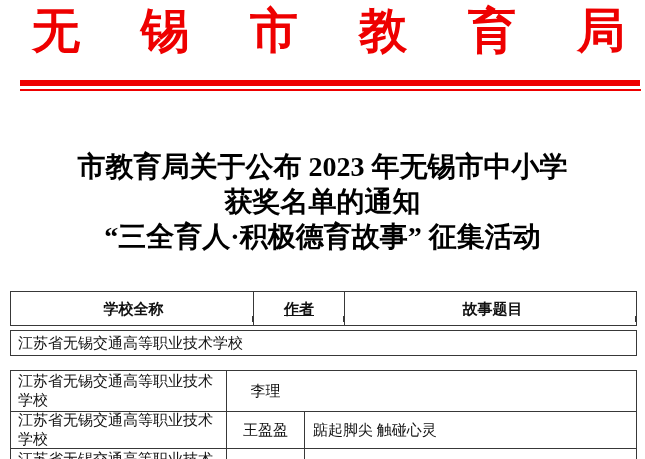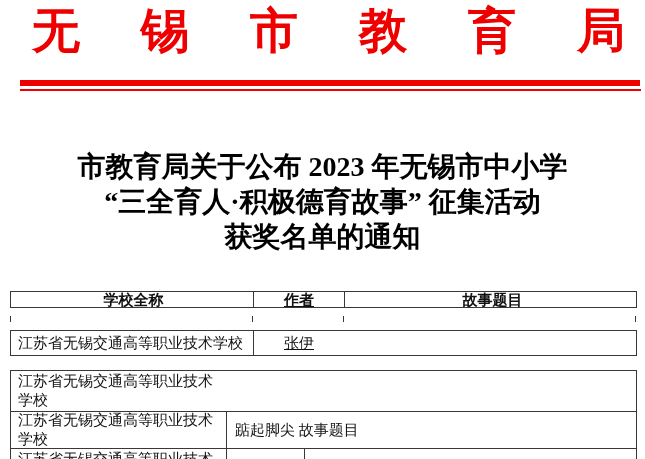--- a/index.html
+++ b/index.html
@@ -44,21 +44,21 @@
     font-family:"Liberation Sans","DejaVu Sans",sans-serif;font-size:15px;
   }
   
   .w-school{width:242px;padding:2px 4px 2px 7px;}
   .w-author{width:91px;justify-content:center;padding:2px 2px;text-decoration:underline;}
   .w-story{flex:1;padding:2px 4px 2px 8px;}
   
   .n-school{width:215px;padding:2px 4px 2px 7px;}
   .n-author{width:78px;justify-content:center;padding:2px 2px;}
   .n-story{flex:1;padding:2px 4px 2px 8px;}
-  .seg-header{top:291px;height:17px;}
+  .seg-header{top:291px;height:35px;}
   .seg-header .row{height:100%;}
   .seg-mid{top:330px;height:26px;}
   .seg-mid .row{height:100%;}
   .seg-bottom{top:370px;}
   .r-li{height:40px;}
   .r-wang{height:37px;}
   .r-partial{height:40px;}
   
   .stub{position:absolute;top:316px;width:1px;height:6px;background:#383838;}
   .stub.s1{left:10px;}
@@ -77,50 +77,51 @@
     <span>市</span>
     <span>教</span>
     <span>育</span>
     <span>局</span>
   </div>
   <div class="rule-thick"></div>
   <div class="rule-thin"></div>
 
   <div class="doc-title">
     <div>市教育局关于公布 2023 年无锡市中小学</div>
+    <div>获奖名单的通知</div>
     <div>“三全育人·积极德育故事” 征集活动</div>
-    <div>获奖名单的通知</div>
   </div>
 
   <div class="seg seg-header">
     <div class="row">
       <div class="cell th w-school">学校全称</div>
       <div class="cell th w-author">作者</div>
       <div class="cell th w-story">故事题目</div>
     </div>
   </div>
   <div class="stub s1"></div>
   <div class="stub s2"></div>
   <div class="stub s3"></div>
   <div class="stub s4"></div>
 
   <div class="seg seg-mid">
     <div class="row">
       <div class="cell w-school">江苏省无锡交通高等职业技术学校</div>
-      <div class="cell w-author">张伊</div>
     </div>
   </div>
 
   <div class="seg seg-bottom">
     <div class="row r-li">
       <div class="cell n-school">江苏省无锡交通高等职业技术学校</div>
+      <div class="cell n-author">李理</div>
     </div>
     <div class="row r-wang">
       <div class="cell n-school">江苏省无锡交通高等职业技术学校</div>
-      <div class="cell n-story">踮起脚尖 故事题目</div>
+      <div class="cell n-author">王盈盈</div>
+      <div class="cell n-story">踮起脚尖 触碰心灵</div>
     </div>
     <div class="row r-partial">
       <div class="cell n-school">江苏省无锡交通高等职业技术学校</div>
       <div class="cell n-author"></div>
       <div class="cell n-story"></div>
     </div>
   </div>
 
 </div>
 

